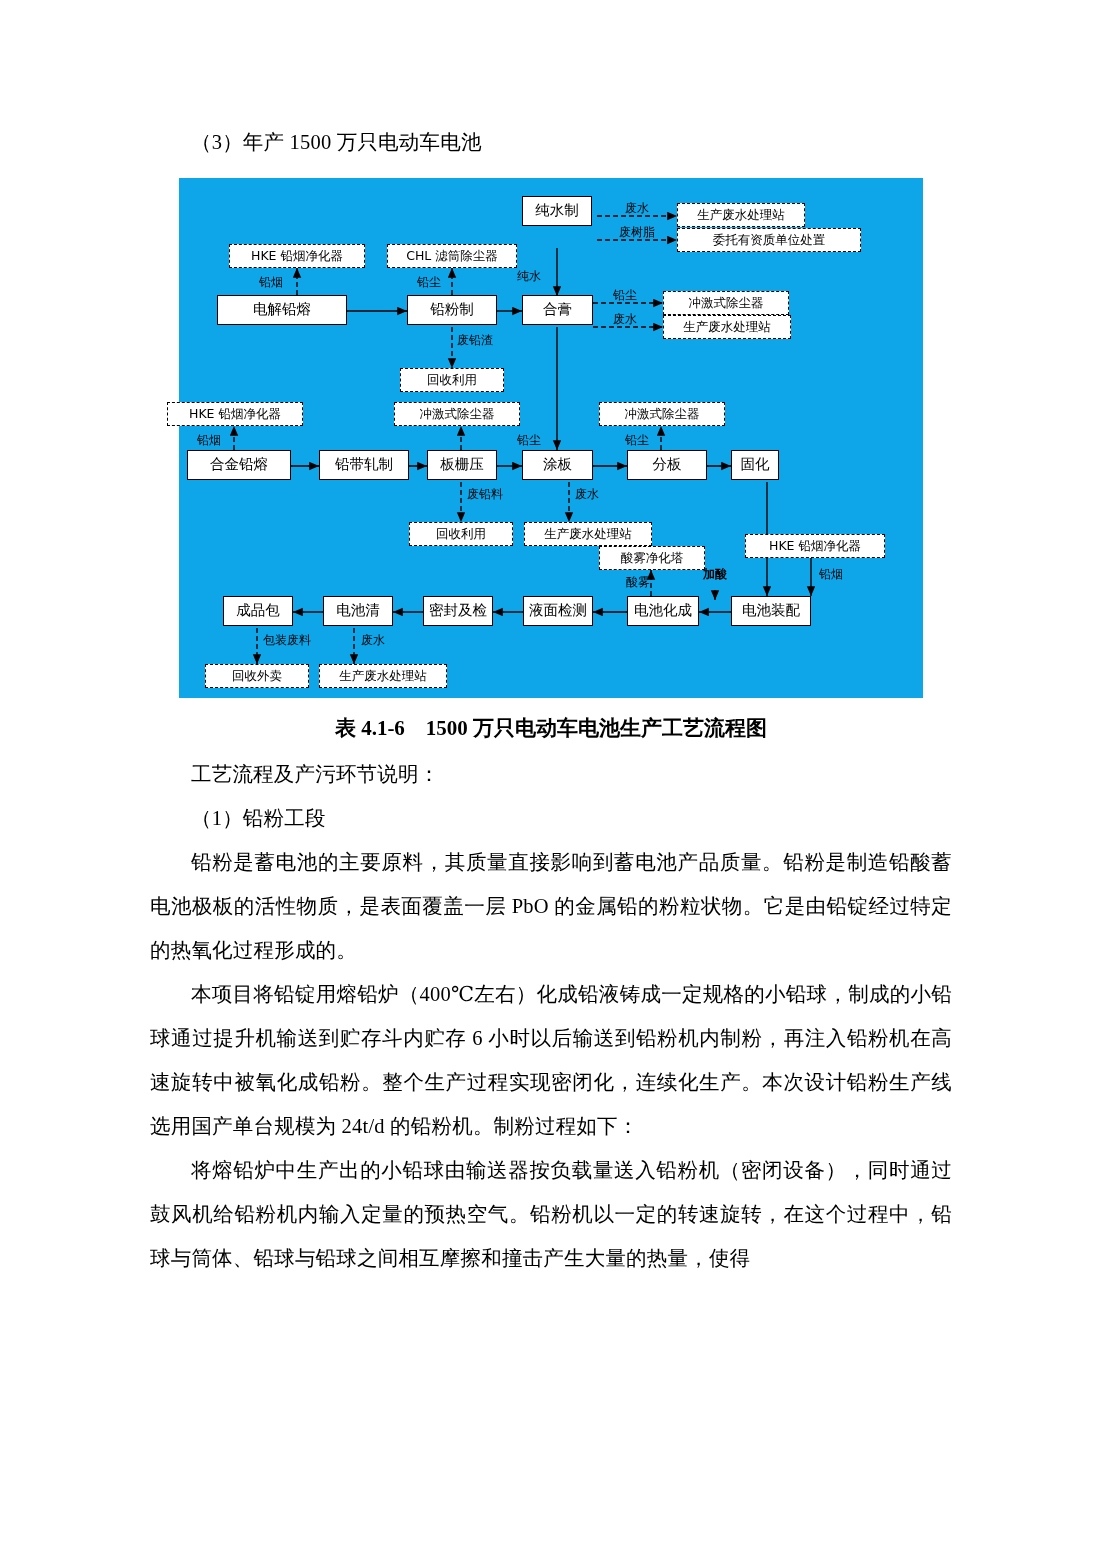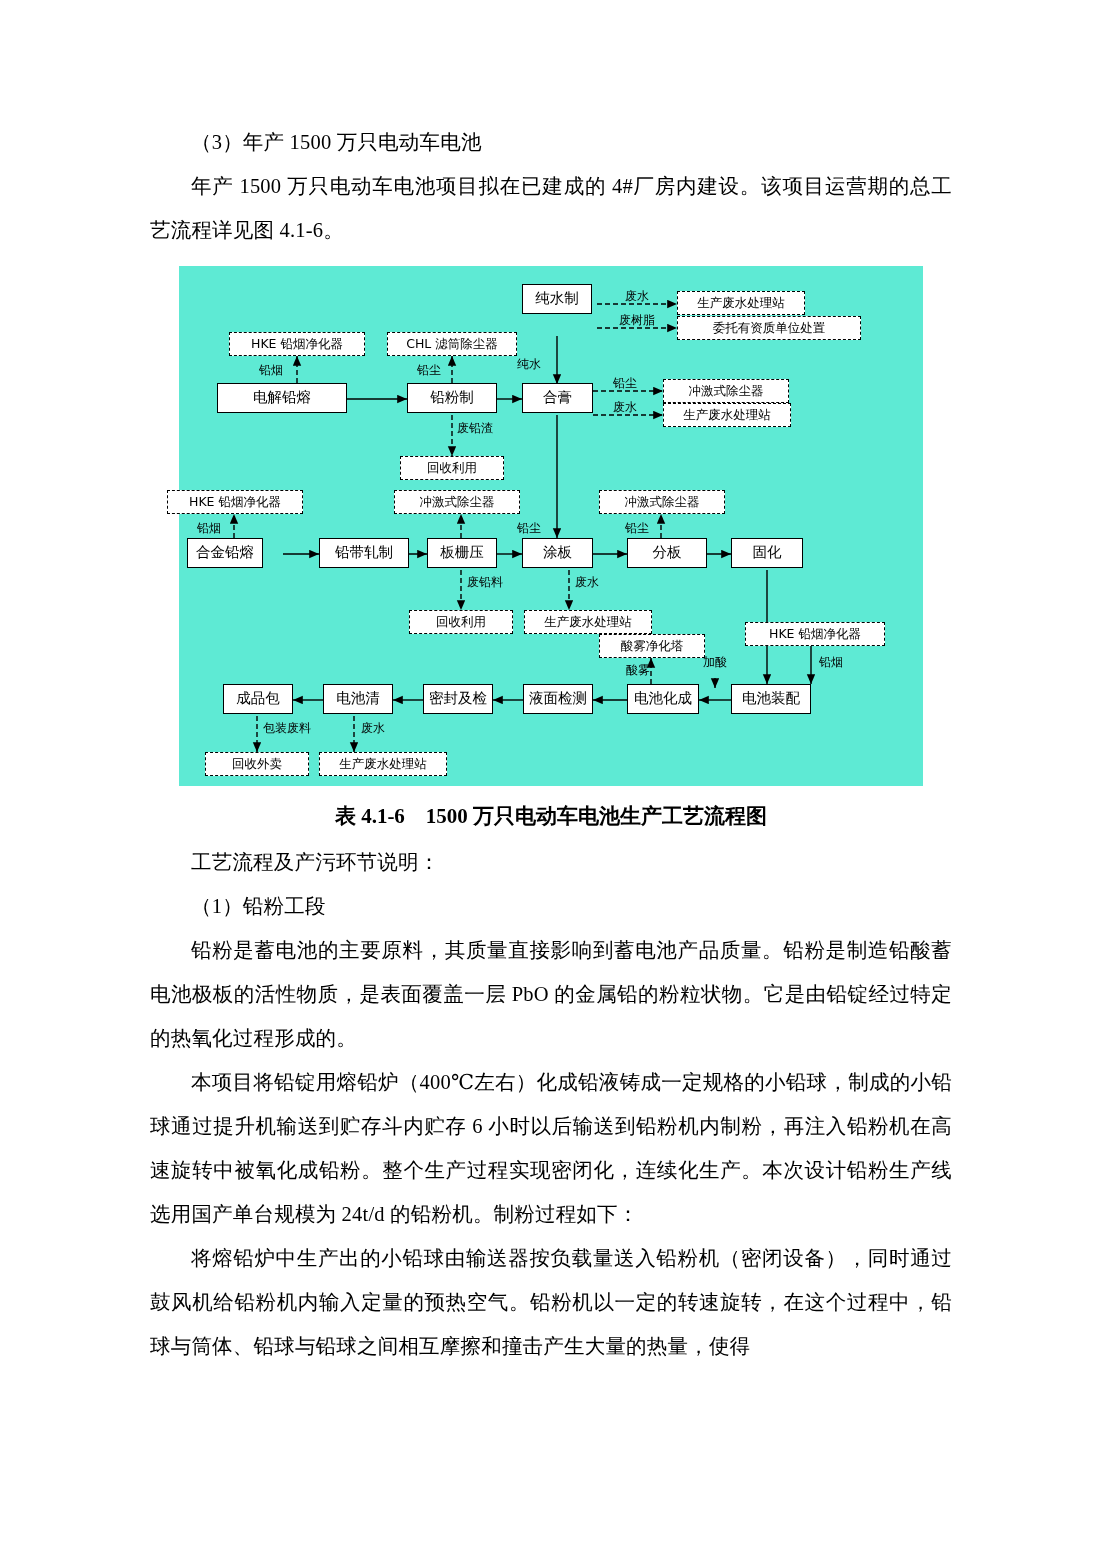--- a/index.html
+++ b/index.html
@@ -35,21 +35,21 @@
   
   .figure-wrap {
     margin: 14px 0 0 0;
     display: flex;
     justify-content: center;
   }
   .flow-figure {
     position: relative;
     width: 744px;
     height: 520px;
-    background: #5eead4;
+    background: #0ea5e9;
   }
   .flow-figure .node,
   .flow-figure .dash {
     position: absolute;
     box-sizing: border-box;
     display: flex;
     align-items: center;
     justify-content: center;
     text-align: center;
     font-family: "DejaVu Sans", "Liberation Sans", sans-serif;
@@ -96,21 +96,20 @@
     text-align: center;
     font-size: 18px;
   }
 </style>
 </head>
 <body>
 
 <div class="page">
 
   <p class="body-text indent">（3）年产 1500 万只电动车电池</p>
-  <p class="body-text indent">年产 1500 万只电动车电池项目拟在已建成的 4#厂房内建设。该项目运营期的总工艺流程详见图 4.1-6。</p>
 
   <div class="figure-wrap">
     <div class="flow-figure">
 
       <svg class="lines">
         <defs>
           <marker id="ah" markerWidth="8" markerHeight="8" refX="7" refY="3" orient="auto">
             <path d="M0,0 L7,3 L0,6 z" fill="#000"></path>
           </marker>
           <marker id="ahd" markerWidth="8" markerHeight="8" refX="7" refY="3" orient="auto">
@@ -209,37 +208,37 @@
       <div class="lbl" style="left:434px; top:133px;">废水</div>
       <div class="dash" style="left:484px; top:137px; width:128px;">生产废水处理站</div>
 
       <div class="dash" style="left:-12px; top:224px; width:136px;">HKE 铅烟净化器</div>
       <div class="lbl" style="left:18px; top:254px;">铅烟</div>
       <div class="dash" style="left:215px; top:224px; width:126px;">冲激式除尘器</div>
       <div class="dash" style="left:420px; top:224px; width:126px;">冲激式除尘器</div>
       <div class="lbl" style="left:338px; top:254px;">铅尘</div>
       <div class="lbl" style="left:446px; top:254px;">铅尘</div>
 
-      <div class="node" style="left:8px; top:272px; width:76px;">合金铅熔</div>
+      <div class="node" style="left:8px; top:272px; width:104px;">合金铅熔</div>
       <div class="node" style="left:140px; top:272px; width:90px;">铅带轧制</div>
       <div class="node" style="left:248px; top:272px; width:70px;">板栅压</div>
       <div class="node" style="left:343px; top:272px; width:71px;">涂板</div>
       <div class="node" style="left:448px; top:272px; width:80px;">分板</div>
-      <div class="node" style="left:552px; top:272px; width:72px;">固化</div>
+      <div class="node" style="left:552px; top:272px; width:48px;">固化</div>
 
       <div class="lbl" style="left:288px; top:308px;">废铅料</div>
       <div class="lbl" style="left:396px; top:308px;">废水</div>
       <div class="dash" style="left:230px; top:344px; width:104px;">回收利用</div>
       <div class="dash" style="left:345px; top:344px; width:128px;">生产废水处理站</div>
 
       <div class="dash" style="left:566px; top:356px; width:140px;">HKE 铅烟净化器</div>
       <div class="lbl" style="left:640px; top:388px;">铅烟</div>
       <div class="dash" style="left:420px; top:368px; width:106px;">酸雾净化塔</div>
       <div class="lbl" style="left:447px; top:396px;">酸雾</div>
-      <div class="lbl" style="left:524px; top:388px;">加酸</div>
+      <div class="lbl" style="left:524px; top:388px;font-weight:bold;">加酸</div>
 
       <div class="node" style="left:552px; top:418px; width:80px;">电池装配</div>
       <div class="node" style="left:448px; top:418px; width:72px;">电池化成</div>
       <div class="node" style="left:344px; top:418px; width:70px;">液面检测</div>
       <div class="node" style="left:244px; top:418px; width:70px;">密封及检</div>
       <div class="node" style="left:144px; top:418px; width:70px;">电池清</div>
       <div class="node" style="left:44px; top:418px; width:70px;">成品包</div>
 
       <div class="lbl" style="left:84px; top:454px;">包装废料</div>
       <div class="lbl" style="left:182px; top:454px;">废水</div>

